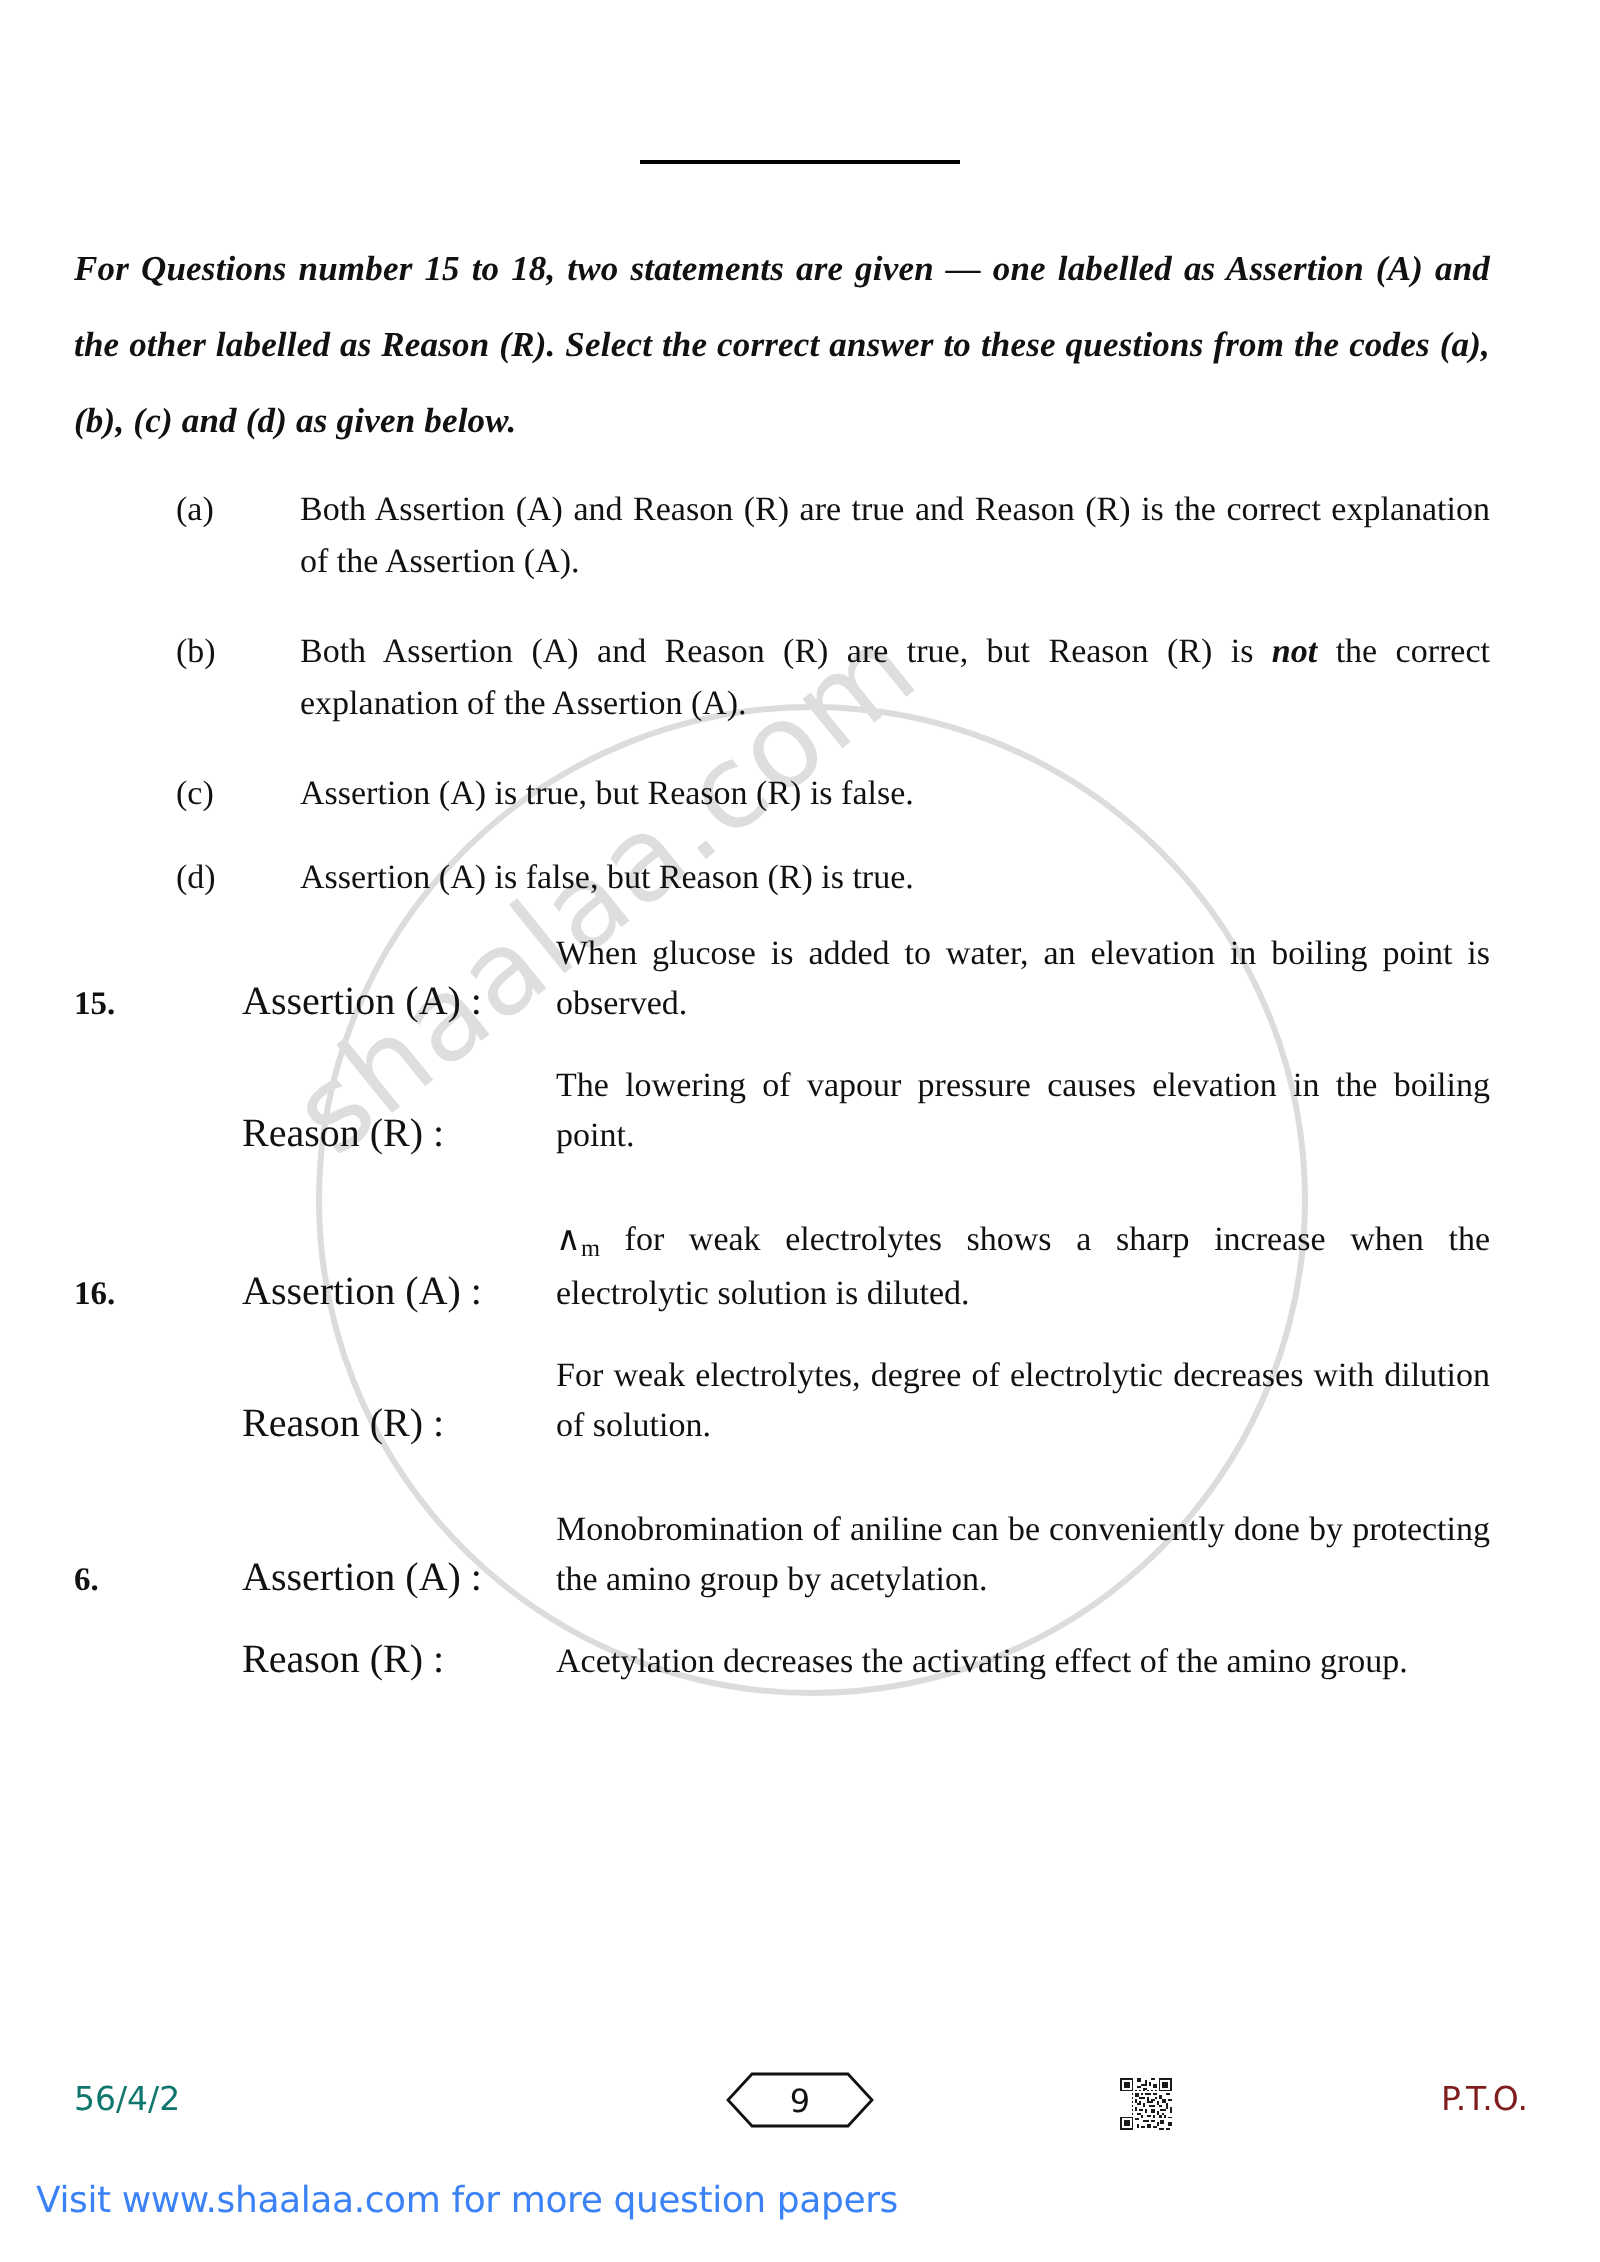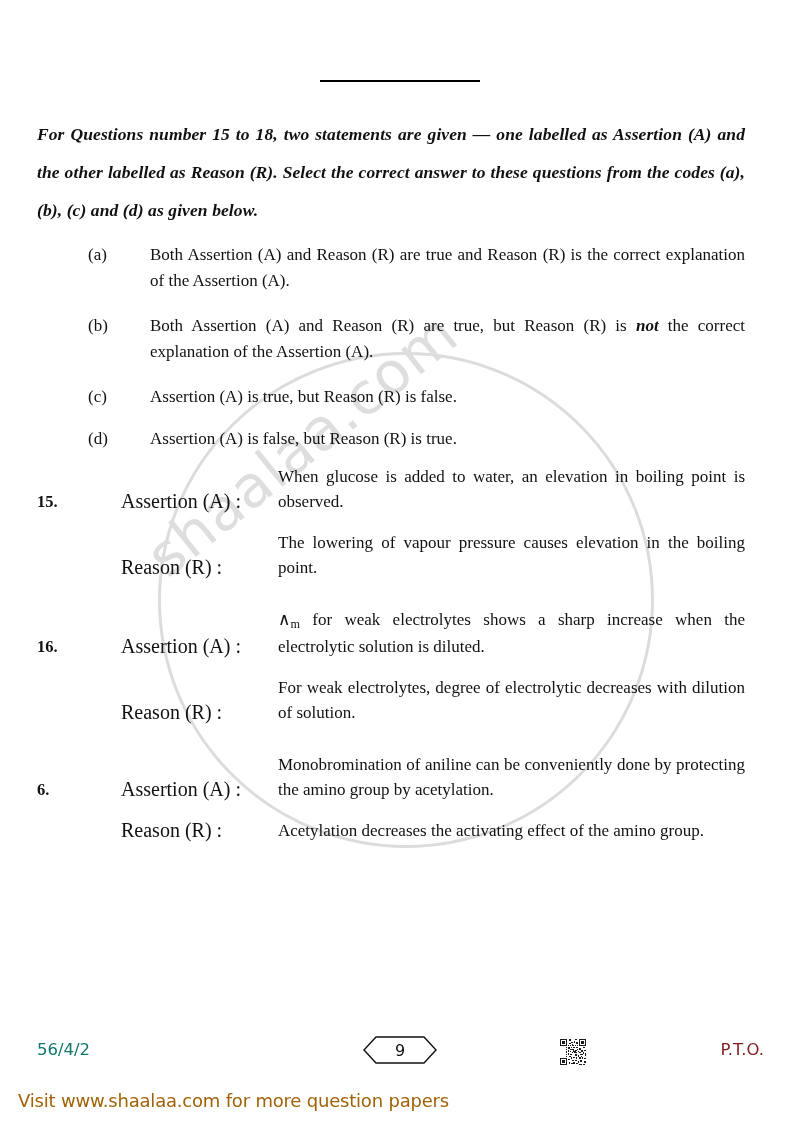--- a/index.html
+++ b/index.html
@@ -199,21 +199,21 @@
     top: 1038px;
     width: 28px;
     height: 28px;
   }
   #footer-note {
     position: absolute;
     left: 18px;
     top: 1090px;
     font-family: "DejaVu Sans", "Liberation Sans", sans-serif;
     font-size: 18px;
-    color: #a16207;
+    color: #3b82f6;
     letter-spacing: -0.2px;
   }
 </style>
 </head>
 <body>
 
 <div id="page">
 
   <div id="watermark"></div>
   <div id="watermark-text">shaalaa.com</div>

